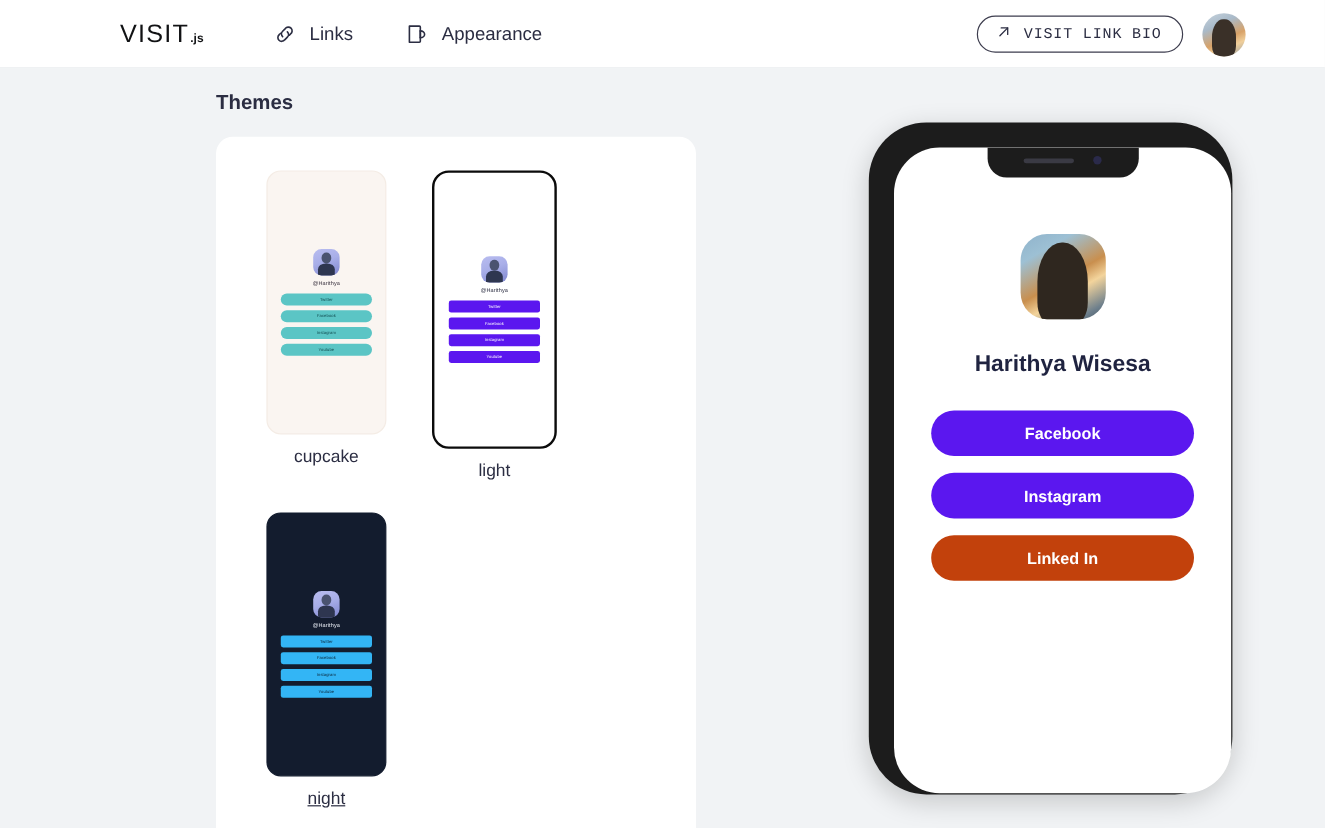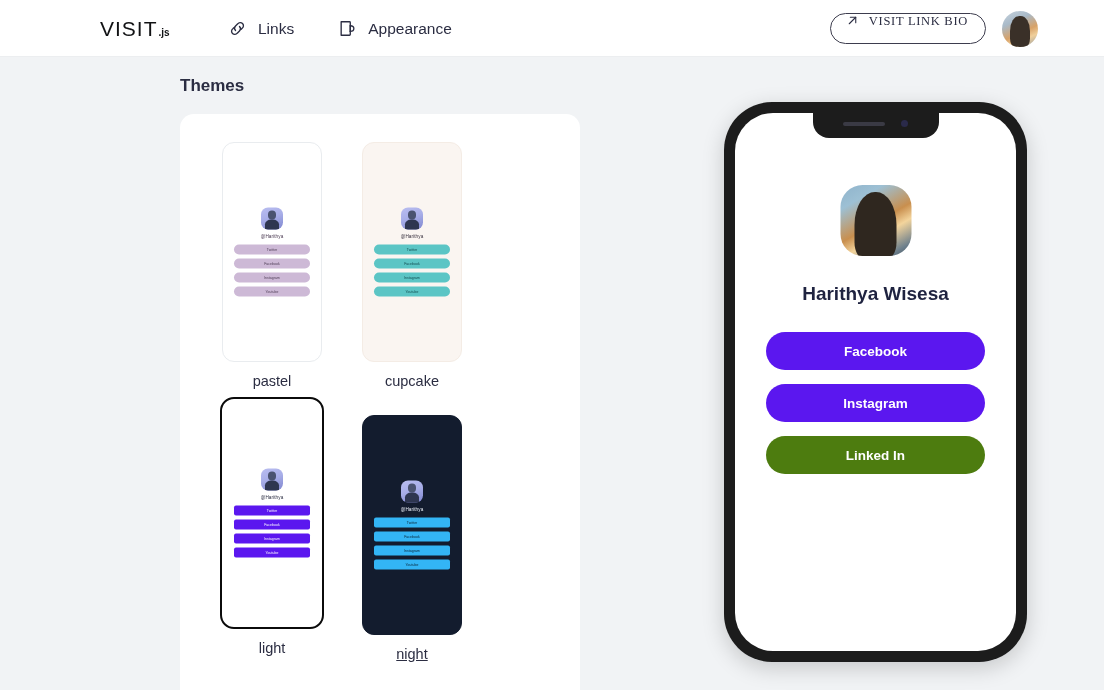--- a/index.html
+++ b/index.html
@@ -43,26 +43,26 @@
   .brand .brand-main { font-family: "Liberation Sans", sans-serif; font-weight: 400; letter-spacing: 1px; }
   .brand .brand-suffix { font-size: 10px; font-weight: 700; margin-left: 1px; letter-spacing: 0; }
 
   .navlinks { position: absolute; left: 228px; top: 0; height: 57px; display: flex; align-items: center; gap: 44px; }
   .navitem { display: flex; align-items: center; gap: 11px; cursor: pointer; }
   .navitem .label { font-size: 15.5px; color: #2b2d42; font-weight: 400; }
   .navitem svg { display: block; }
 
   .nav-right { position: absolute; right: 66px; top: 0; height: 57px; display: flex; align-items: center; gap: 16px; }
   .visit-btn {
-    display: flex; align-items: flex-start; gap: 10px;
+    display: flex; align-items: center; gap: 10px;
     height: 31px; padding: 0 17px 0 15px;
     border: 1px solid #3d3d4e; border-radius: 40px;
     background: #ffffff; cursor: pointer;
     font-size: 12.5px; letter-spacing: 0.7px; color: #2b2d42;
-    font-family: Liberation Serif, serif;
+    font-family: Liberation Mono, monospace;
   }
   .avatar-nav {
     width: 36px; height: 36px; border-radius: 50%;
     overflow: hidden; cursor: pointer; flex: none;
     background: linear-gradient(155deg, #c8d4de 0%, #a9bac9 30%, #d8a268 58%, #f0cf9b 74%, #8f9aa4 100%);
     position: relative;
   }
   .avatar-nav::after {
     content: ""; position: absolute; left: 22%; top: 14%;
     width: 56%; height: 90%;
@@ -135,21 +135,21 @@
   }
 
   .theme-name { margin-top: 11px; font-size: 14.5px; color: #2b2d42; }
 
   
   .phone {
     position: absolute; left: 724px; top: 45px;
     width: 303px; height: 560px;
     background: #1c1c1c;
     border-radius: 48px;
-    padding: 11px;
+    padding: 21px;
     box-shadow: 0 6px 22px rgba(0,0,0,0.18);
   }
   .phone-screen {
     width: 281px; height: 538px;
     background: #ffffff; border-radius: 38px;
     position: relative; overflow: hidden;
   }
   .notch {
     position: absolute; left: 50%; top: 0; transform: translateX(-50%);
     width: 126px; height: 25px;
@@ -237,35 +237,20 @@
   </div>
 
 </div>
 
 <div class="page">
 
   <div class="section-title">Themes</div>
 
   <div class="themes-card">
     <div class="themes-grid" id="themes-grid">
-        <div class="theme-cell">
-          <div class="theme-frame" style="background: rgb(255, 255, 255); border: 1px solid rgb(233, 236, 239);">
-            <div class="theme-inner">
-              <div class="mini-avatar"></div>
-              <div class="mini-handle" style="color: rgb(75, 58, 82);">@Harithya</div>
-              <div class="mini-links">
-                <div class="mini-link" style="background: rgb(205, 185, 214); color: rgb(75, 58, 82); border-radius: 5px;">Twitter</div>
-                <div class="mini-link" style="background: rgb(205, 185, 214); color: rgb(75, 58, 82); border-radius: 5px;">Facebook</div>
-                <div class="mini-link" style="background: rgb(205, 185, 214); color: rgb(75, 58, 82); border-radius: 5px;">Instagram</div>
-                <div class="mini-link" style="background: rgb(205, 185, 214); color: rgb(75, 58, 82); border-radius: 5px;">Youtube</div>
-              </div>
-            </div>
-          </div>
-          <div class="theme-name">pastel</div>
-        </div>
         <div class="theme-cell">
           <div class="theme-frame" style="background: rgb(250, 245, 241); border: 1px solid rgb(244, 236, 229);">
             <div class="theme-inner">
               <div class="mini-avatar"></div>
               <div class="mini-handle" style="color: rgb(58, 51, 64);">@Harithya</div>
               <div class="mini-links">
                 <div class="mini-link" style="background: rgb(91, 197, 197); color: rgb(16, 73, 77); border-radius: 6px;">Twitter</div>
                 <div class="mini-link" style="background: rgb(91, 197, 197); color: rgb(16, 73, 77); border-radius: 6px;">Facebook</div>
                 <div class="mini-link" style="background: rgb(91, 197, 197); color: rgb(16, 73, 77); border-radius: 6px;">Instagram</div>
                 <div class="mini-link" style="background: rgb(91, 197, 197); color: rgb(16, 73, 77); border-radius: 6px;">Youtube</div>
@@ -311,18 +296,18 @@
     <div class="phone-screen">
       <div class="notch">
         <div class="notch-speaker"></div>
         <div class="notch-cam"></div>
       </div>
       <div class="phone-avatar"></div>
       <div class="phone-name">Harithya Wisesa</div>
       <div class="phone-links" id="phone-links">
           <div class="phone-link" style="background: rgb(91, 23, 239);">Facebook</div>
           <div class="phone-link" style="background: rgb(91, 23, 239);">Instagram</div>
-          <div class="phone-link" style="background: #4d7c0f;">Linked In</div>
+          <div class="phone-link" style="background: #c2410c;">Linked In</div>
         </div>
     </div>
   </div>
 
 </div>
 
 </body></html>

